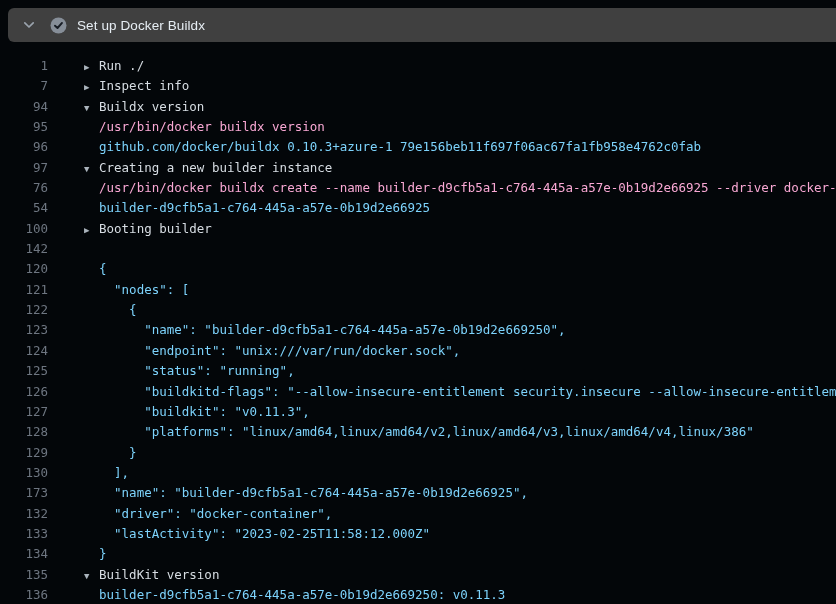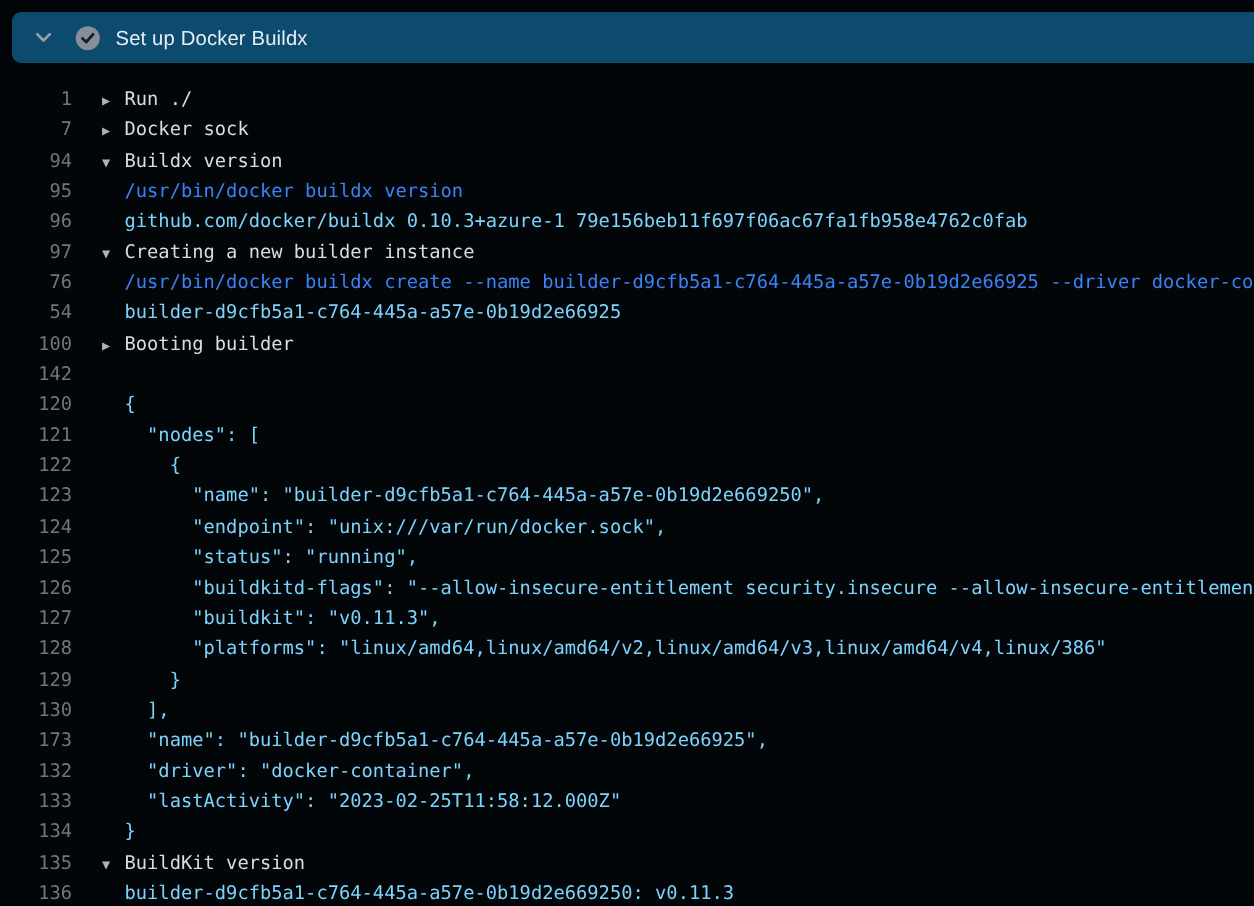--- a/index.html
+++ b/index.html
@@ -7,21 +7,21 @@
   body {
     background: #030609;
     font-family: "DejaVu Sans Mono", "Liberation Mono", monospace;
   }
 
   
   .step-header {
     position: absolute;
     top: 8px; left: 8px; right: 0;
     height: 34px;
-    background: #0c4a6e;
+    background: #404040;
     border-radius: 6px 0 0 6px;
     display: flex;
     align-items: center;
     padding-left: 12px;
     cursor: pointer;
   }
   .chevron-wrap {
     width: 18px; height: 18px;
     display: flex; align-items: center; justify-content: center;
     flex: 0 0 auto;
@@ -57,33 +57,33 @@
     white-space: pre;
   }
   .line-number {
     flex: 0 0 48px;
     text-align: right;
     color: #6e7681;
     cursor: pointer;
     user-select: none;
   }
   .line-content {
-    margin-left: 20px;
+    margin-left: 36px;
     white-space: pre;
     color: #c6cdd5;
   }
   .caret-slot {
     display: inline-block;
     width: 15px;
     color: #aab3bc;
     font-size: 9px;
     vertical-align: baseline;
   }
   .row-group .line-content { color: #d7dde3; cursor: pointer; }
-  .row-command .line-content { color: #3b82f6; }
+  .row-command .line-content { color: #f9a8d4; }
   .row-output .line-content { color: #7dd3fc; }
 </style>
 </head>
 <body>
 
 <div class="step-header">
   <span class="chevron-wrap">
     <svg width="14" height="14" viewBox="0 0 14 14" fill="none">
       <path d="M2.8 4.8 L7 9 L11.2 4.8" stroke="#9aa3ad" stroke-width="1.7" stroke-linecap="round" stroke-linejoin="round"></path>
     </svg>
@@ -92,21 +92,21 @@
     <svg width="17" height="17" viewBox="0 0 17 17">
       <circle cx="8.5" cy="8.5" r="8" fill="#868e98"></circle>
       <path d="M5 8.7 L7.5 11 L12 5.9" stroke="#171c24" stroke-width="1.9" fill="none" stroke-linecap="round" stroke-linejoin="round"></path>
     </svg>
   </span>
   <span class="step-title">Set up Docker Buildx</span>
 </div>
 
 <div class="log" id="log-panel">
     <div class="log-row row-group"><span class="line-number">1</span><span class="line-content"><span class="caret-slot">▶</span><span>Run ./</span></span></div>
-    <div class="log-row row-group"><span class="line-number">7</span><span class="line-content"><span class="caret-slot">▶</span><span>Docker sock</span></span></div>
+    <div class="log-row row-group"><span class="line-number">7</span><span class="line-content"><span class="caret-slot">▶</span><span>Inspect info</span></span></div>
     <div class="log-row row-group"><span class="line-number">94</span><span class="line-content"><span class="caret-slot">▼</span><span>Buildx version</span></span></div>
     <div class="log-row row-command"><span class="line-number">95</span><span class="line-content"><span class="caret-slot"></span><span>/usr/bin/docker buildx version</span></span></div>
     <div class="log-row row-output"><span class="line-number">96</span><span class="line-content"><span class="caret-slot"></span><span>github.com/docker/buildx 0.10.3+azure-1 79e156beb11f697f06ac67fa1fb958e4762c0fab</span></span></div>
     <div class="log-row row-group"><span class="line-number">97</span><span class="line-content"><span class="caret-slot">▼</span><span>Creating a new builder instance</span></span></div>
     <div class="log-row row-command"><span class="line-number">76</span><span class="line-content"><span class="caret-slot"></span><span>/usr/bin/docker buildx create --name builder-d9cfb5a1-c764-445a-a57e-0b19d2e66925 --driver docker-container</span></span></div>
     <div class="log-row row-output"><span class="line-number">54</span><span class="line-content"><span class="caret-slot"></span><span>builder-d9cfb5a1-c764-445a-a57e-0b19d2e66925</span></span></div>
     <div class="log-row row-group"><span class="line-number">100</span><span class="line-content"><span class="caret-slot">▶</span><span>Booting builder</span></span></div>
     <div class="log-row row-group"><span class="line-number">142</span></div>
     <div class="log-row row-output"><span class="line-number">120</span><span class="line-content"><span class="caret-slot"></span><span>{</span></span></div>
     <div class="log-row row-output"><span class="line-number">121</span><span class="line-content"><span class="caret-slot"></span><span>  "nodes": [</span></span></div>

